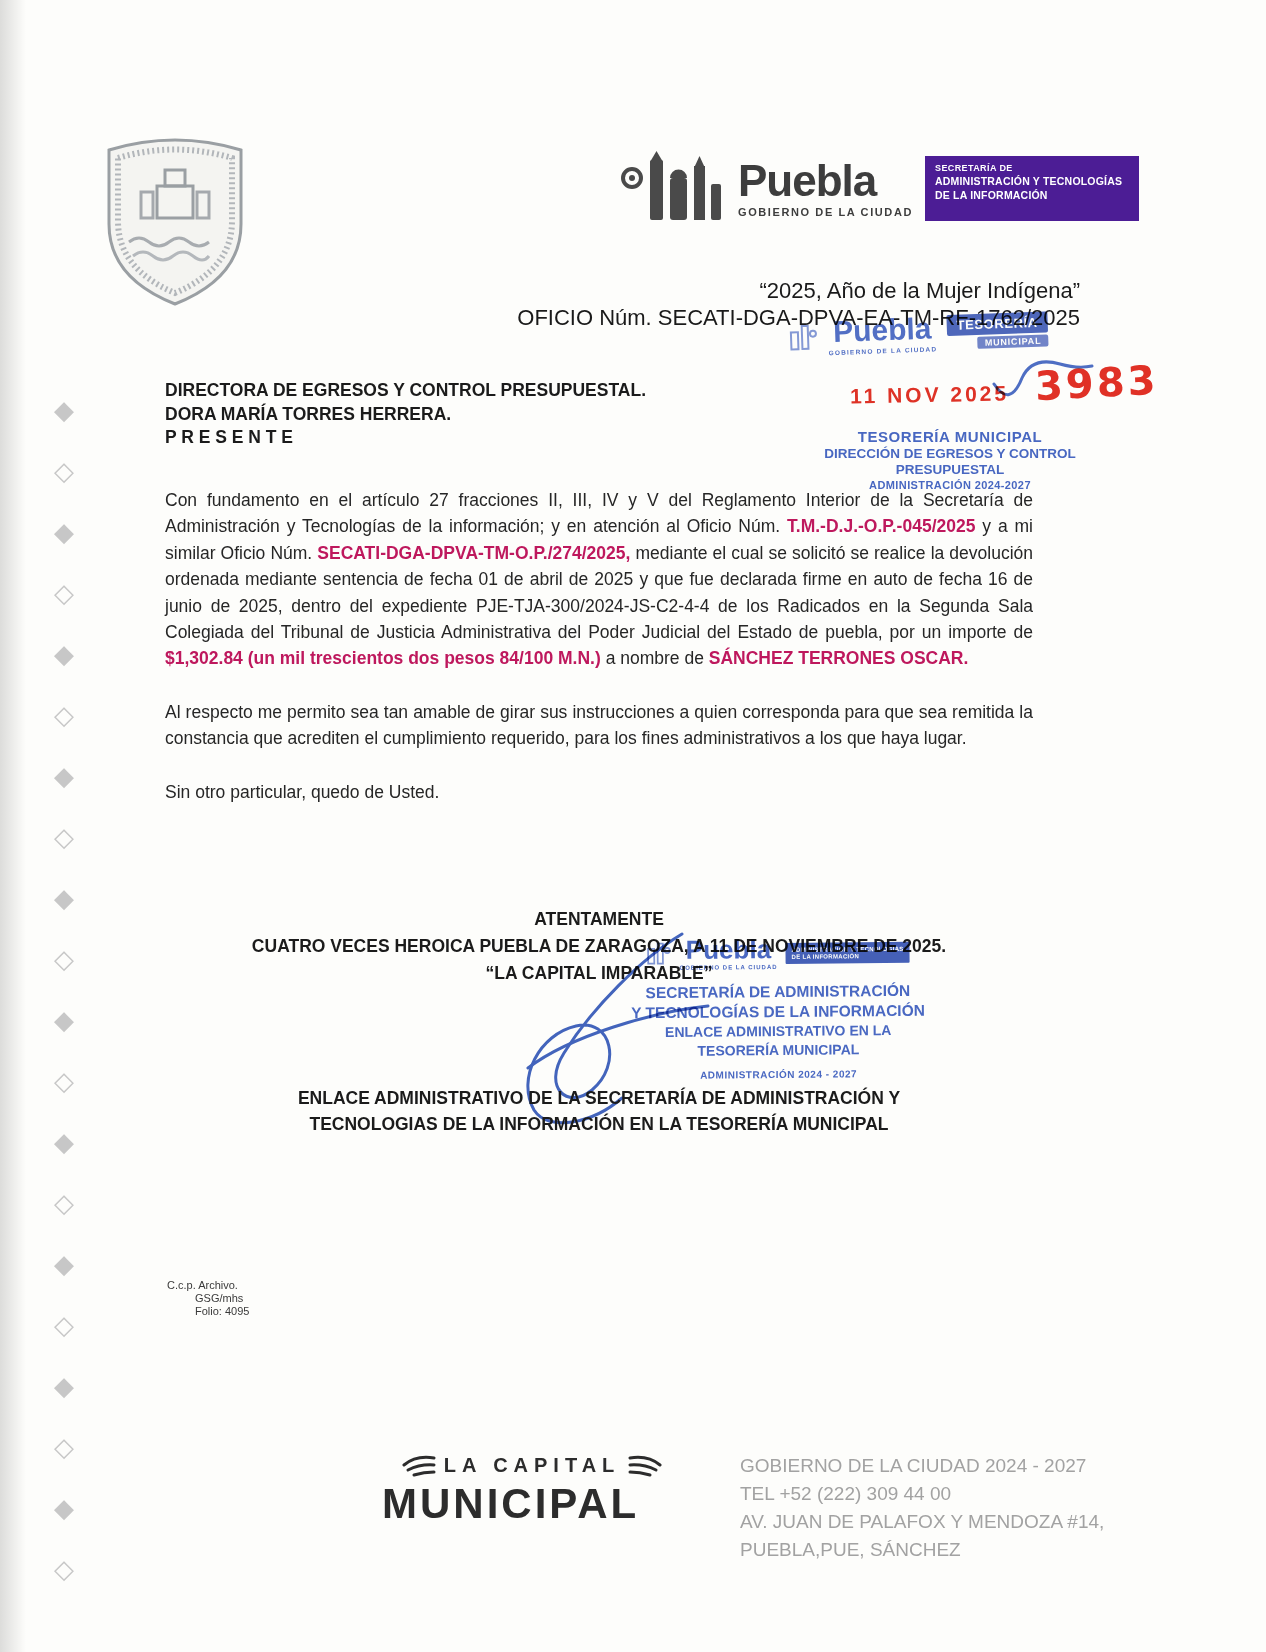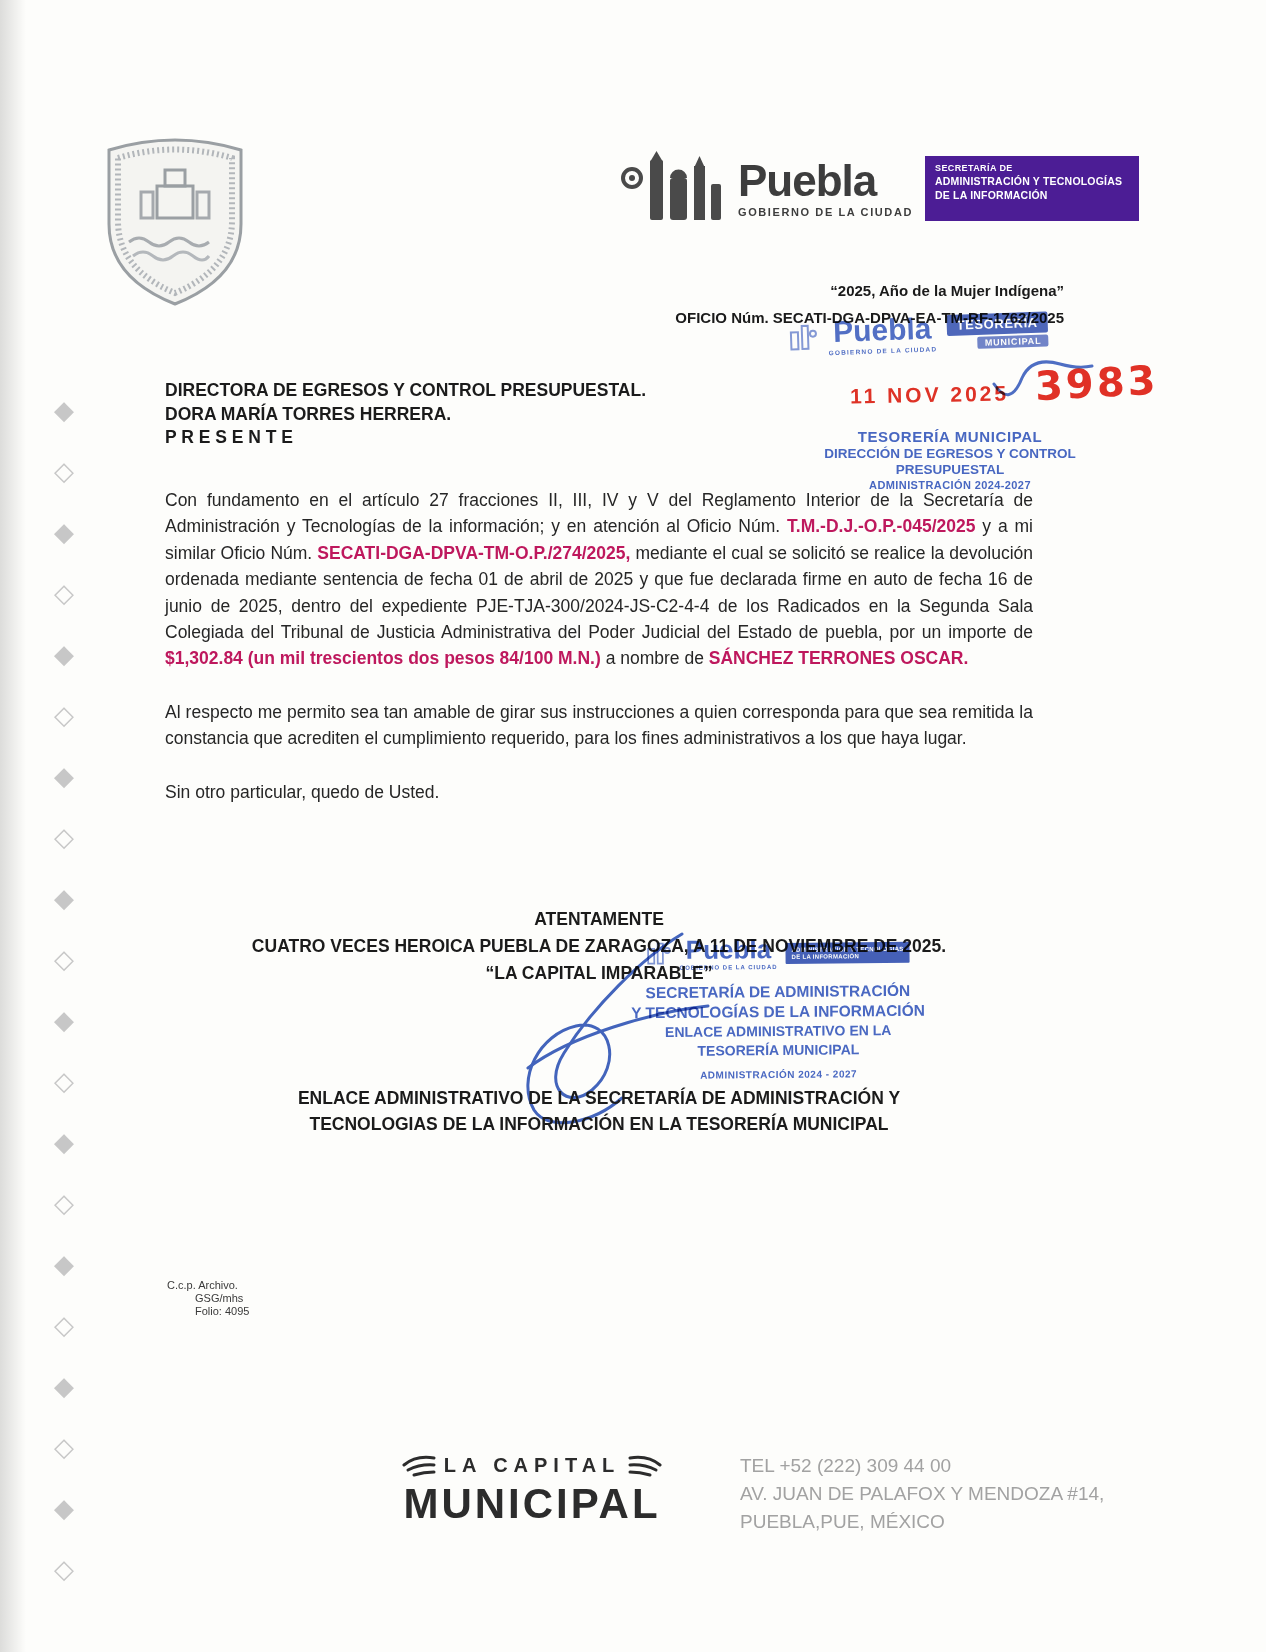--- a/index.html
+++ b/index.html
@@ -31,22 +31,22 @@
   .logo-name { font-size:44px; font-weight:700; color:#3d3d3d; line-height:1; letter-spacing:-1px; }
   .logo-sub { font-size:11px; font-weight:700; color:#3d3d3d; letter-spacing:1.6px; margin-top:3px; }
   .logo-box {
     background:#4c1d95; color:#ffffff; width:214px; padding:7px 10px 20px;
     display:flex; flex-direction:column; gap:2px;
   }
   .logo-box .bx1 { font-size:9px; font-weight:700; letter-spacing:.4px; }
   .logo-box .bx2, .logo-box .bx3 { font-size:10.5px; font-weight:700; letter-spacing:.2px; }
 
   
-  .header-lines { top:277px; right:202px; text-align:right; color:#1a1a1a;
-    font-size:15px; font-weight:700; line-height:27px; }
+  .header-lines { top:277px; right:186px; text-align:right; color:#1a1a1a;
+    font-size:22px; font-weight:400; line-height:27px; }
 
   
   .ink { color:#3a5cc0; mix-blend-mode:multiply; }
   .tes-stamp { left:788px; top:314px; transform:rotate(-2deg); opacity:.88; z-index:3;
     display:flex; align-items:center; gap:10px; }
   .tes-brand-col { display:flex; flex-direction:column; align-items:center; }
   .tes-brand { font-size:30px; font-weight:700; line-height:1; }
   .tes-brand-sub { font-size:6.5px; font-weight:700; letter-spacing:1.2px; margin-top:2px; }
   .tes-box1 { background:#3553b4; color:#fff; font-size:13px; font-weight:700;
     padding:3px 10px; letter-spacing:.6px; border-radius:2px; }
@@ -97,21 +97,21 @@
 
   
   .signatory { left:165px; top:1086px; width:868px; text-align:center; color:#1b1b1b;
     font-size:17.5px; font-weight:700; line-height:25.5px; z-index:6; }
 
   
   .cc { left:167px; top:1279px; color:#3a3a3a; font-size:11px; line-height:13px; }
   .cc .indent { margin-left:28px; }
 
   
-  .footer-brand { left:382px; top:1452px; width:300px; text-align:center; color:#2c2c2c; }
+  .footer-brand { left:382px; top:1452px; width:300px; color:#2c2c2c; }
   .fb-top { display:flex; align-items:center; justify-content:center; gap:8px; }
   .fb-name { font-size:20px; font-weight:800; letter-spacing:6px; }
   .fb-big { font-size:42px; font-weight:900; letter-spacing:3px; margin-top:2px; }
   .wing-r { transform:scaleX(-1); }
   .footer-info { left:740px; top:1452px; color:#a2a2a2; font-size:19px; line-height:28px; }
 </style>
 </head>
 <body>
 
 <div class="page">
@@ -294,18 +294,19 @@
           <path d="M32 6 Q14 3 2 13"></path>
           <path d="M32 13 Q18 12 6 18"></path>
           <path d="M32 20 Q22 20 12 23"></path>
         </g>
       </svg>
     </div>
     <div class="fb-big">MUNICIPAL</div>
   </div>
 
   <div class="abs footer-info">
+    <div>GOBIERNO DE LA CIUDAD 2024 - 2027</div>
     <div>TEL +52 (222) 309 44 00</div>
     <div>AV. JUAN DE PALAFOX Y MENDOZA #14,</div>
-    <div>PUEBLA,PUE, MÉXICO</div>
+    <div>PUEBLA,PUE, SÁNCHEZ</div>
   </div>
 
 </div>
 
 </body></html>

